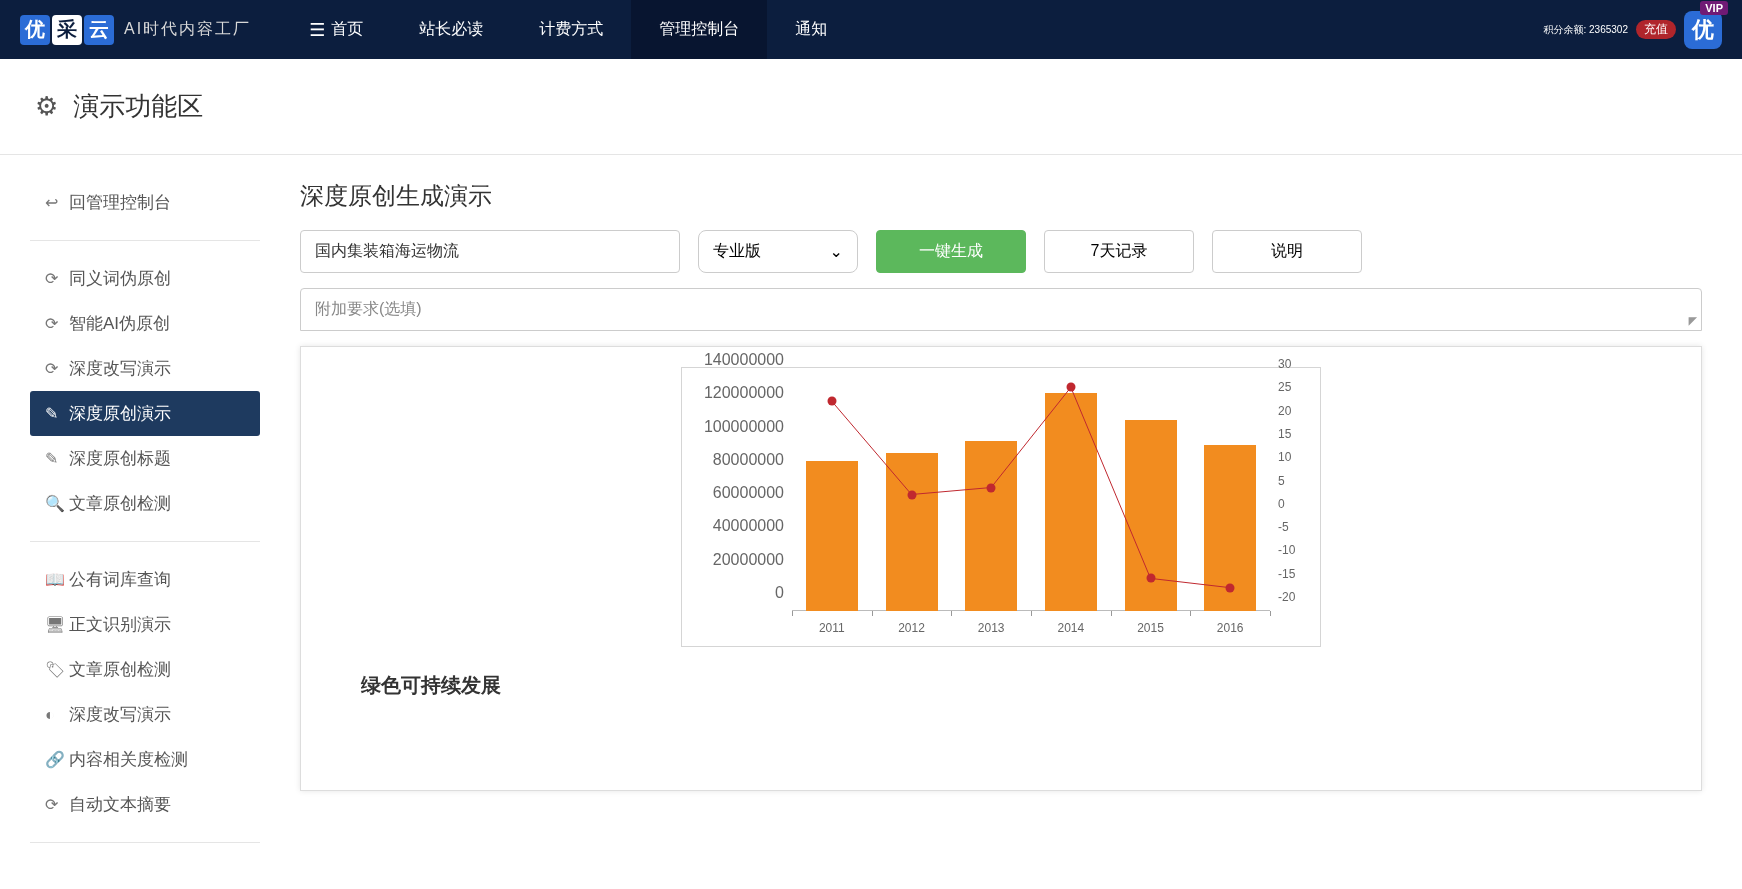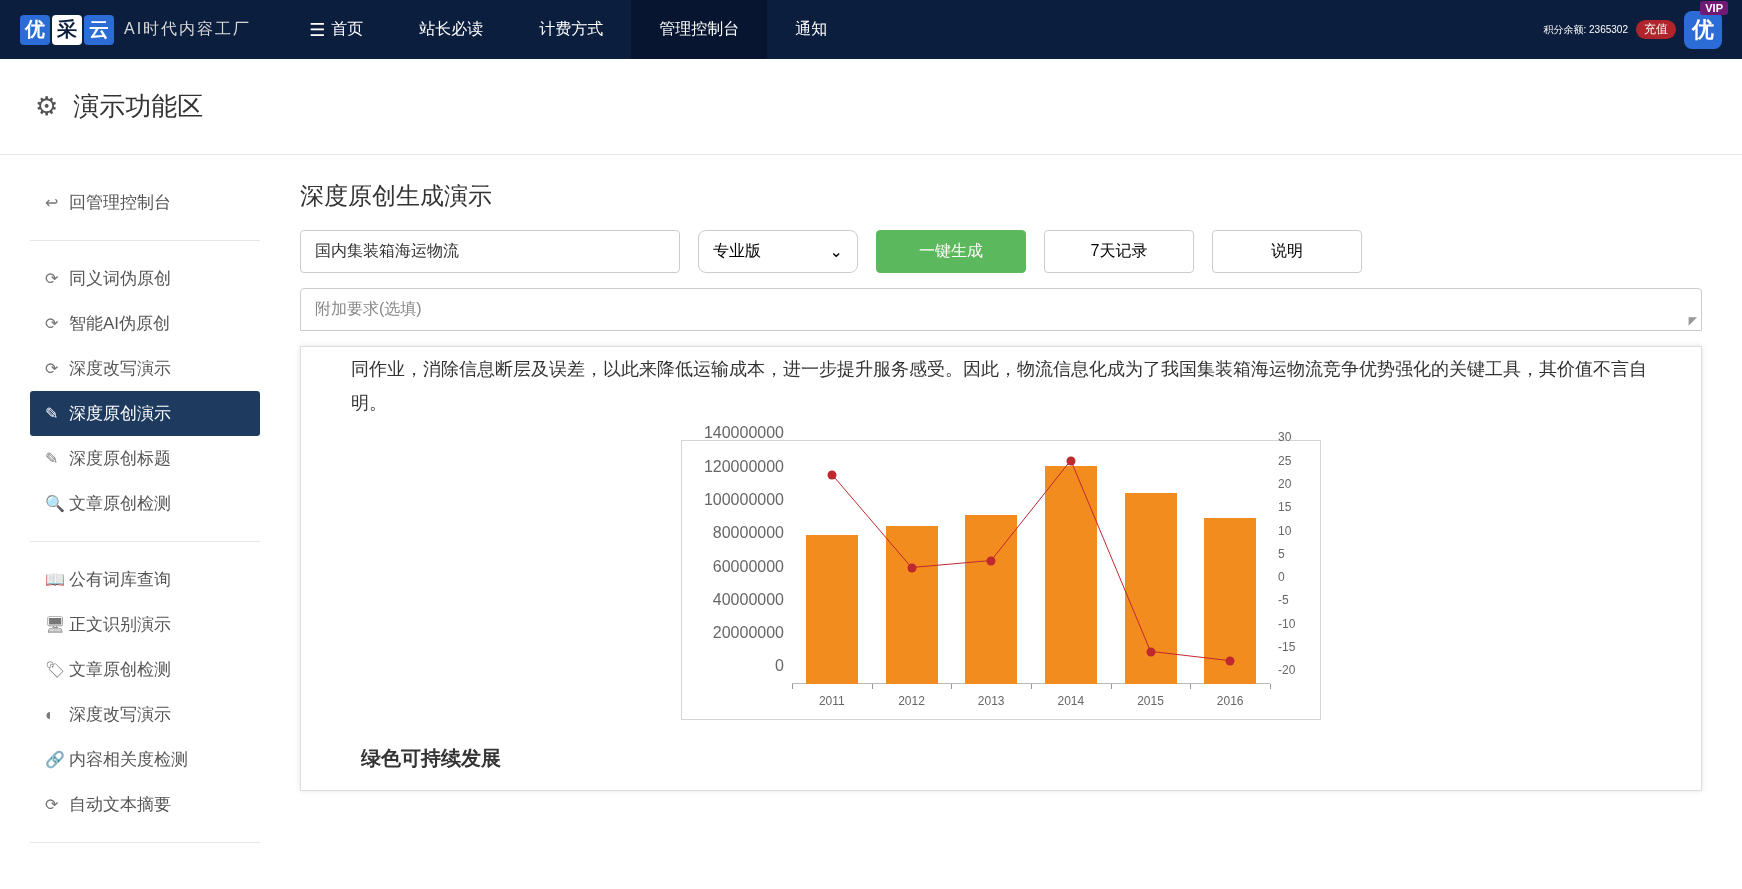--- a/index.html
+++ b/index.html
@@ -185,21 +185,20 @@
         <span>⌄</span>
       </div>
       <div class="btn primary">一键生成</div>
       <div class="btn">7天记录</div>
       <div class="btn">说明</div>
     </div>
 
     <div class="textarea-box">附加要求(选填)</div>
 
     <div class="output">
-      <p class="output-text">同作业，消除信息断层及误差，以此来降低运输成本，进一步提升服务感受。因此，物流信息化成为了我国集装箱海运物流竞争优势强化的关键工具，其价值不言自明。</p>
 
       <div class="chart-wrap">
         <div class="chart">
           <div class="chart-plot" id="chart-plot">
             <div class="axis-x"></div>
           <div class="y-tick-l" style="bottom: 0%;">0</div>
               <div class="y-tick-l" style="bottom: 14.2857%;">20000000</div>
               <div class="y-tick-l" style="bottom: 28.5714%;">40000000</div>
               <div class="y-tick-l" style="bottom: 42.8571%;">60000000</div>
               <div class="y-tick-l" style="bottom: 57.1429%;">80000000</div>

